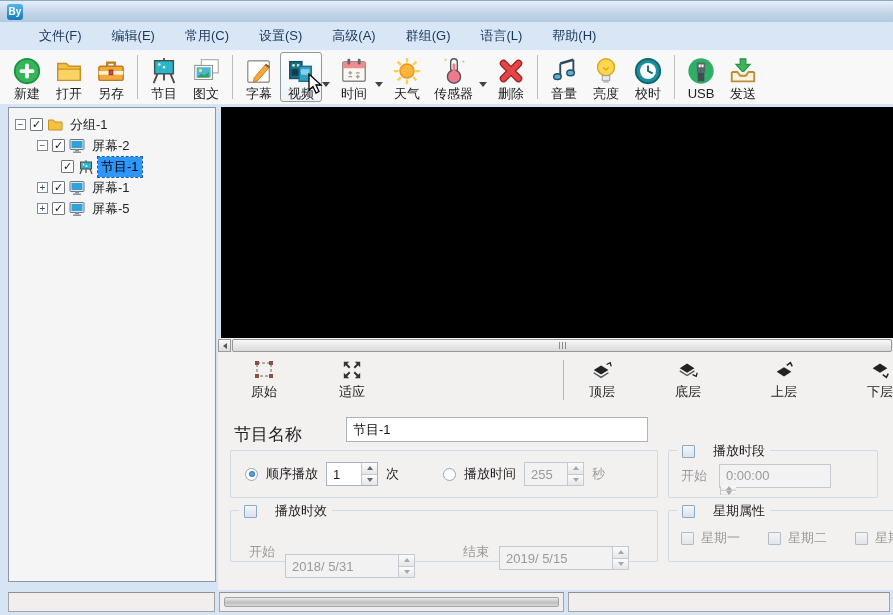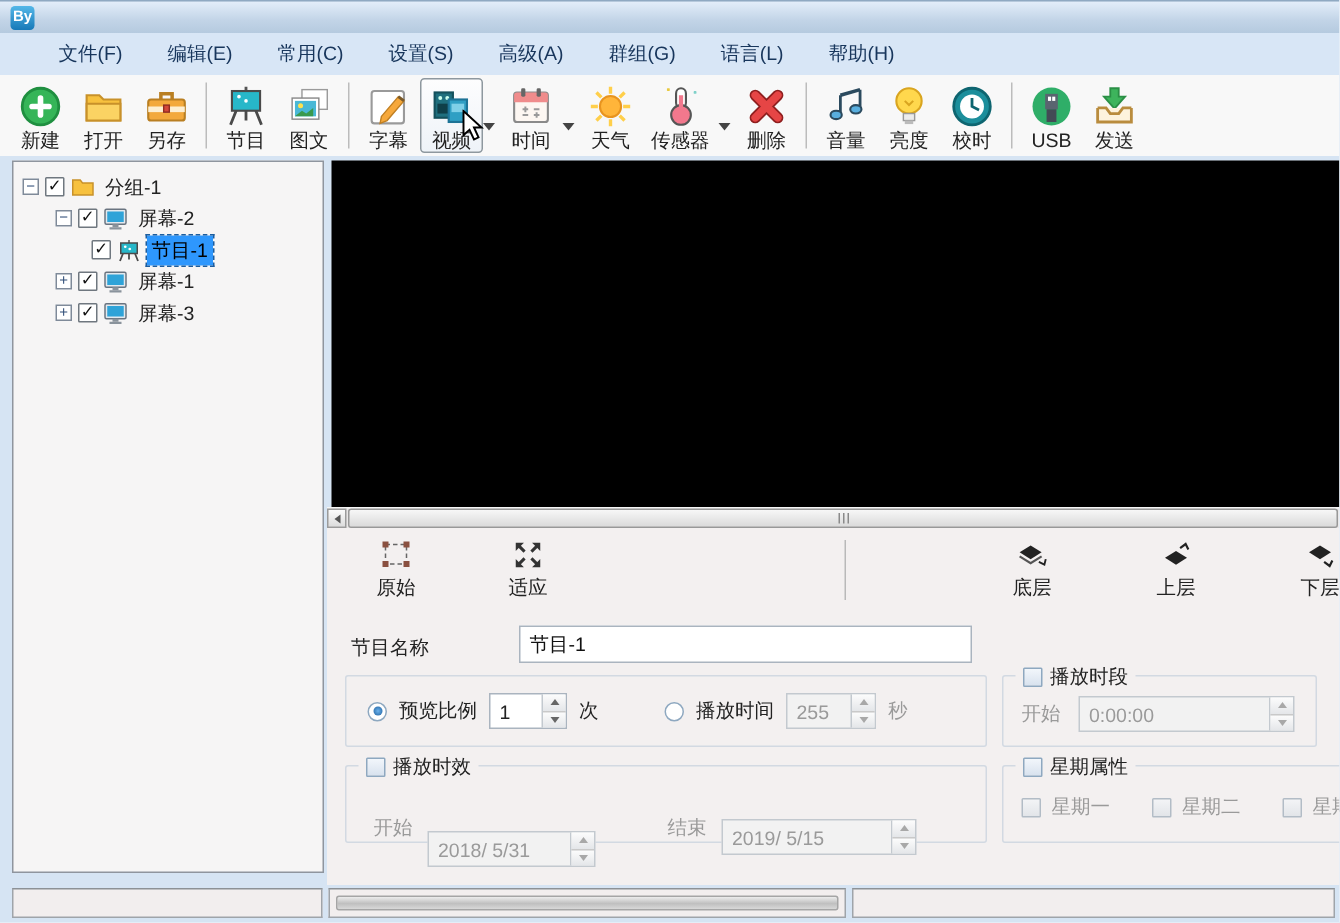--- a/index.html
+++ b/index.html
@@ -67,27 +67,27 @@
   .slider-block { position:absolute; left:172px; top:6px; width:160px; text-align:center; }
   .slider-track { position:relative; height:20px; }
   .slider-track .line { position:absolute; left:0; right:0; top:9px; height:2px; background:#a8a8a8; }
   .slider-thumb { position:absolute; left:58%; top:1px; width:11px; height:18px;
     background:linear-gradient(#fdfdfd,#d7d7d7); border:1px solid #707070;
     clip-path:polygon(0 0,100% 0,100% 68%,50% 100%,0 68%); }
   .slider-label { margin-top:3px; font-size:13px; }
 
   
   .form-area { position:absolute; left:218px; top:408px; right:0; height:182px; background:#f3f0f0; }
-  .flabel { position:absolute; font-size:13px; color:#222; }
+  .flabel { position:absolute; font-size:17px; color:#222; }
   .gray { color:#9a9a9a !important; }
   .textbox { position:absolute; background:#fff; border:1px solid #aab4bf; padding:2px 6px; font-size:13px;
     color:#111; font-family:inherit; }
   .group { position:absolute; border:1px solid #d2d9e2; border-radius:2px; background:#f3f0f0; }
   .group-title { position:absolute; top:-9px; left:8px; background:#f3f0f0; padding:0 5px;
-    display:flex; align-items:center; gap:5px; font-size:13px; }
+    display:flex; align-items:center; gap:18px; font-size:13px; }
   .fcb { width:13px; height:13px; border:1px solid #8ea8c0; border-radius:1px;
     background:linear-gradient(#f2f6fb,#d8e2ee); flex:none; }
   .fcb.disabled { border-color:#b2bcc6; background:linear-gradient(#f3f4f6,#e2e5e9); }
   .radio { width:13px; height:13px; border:1px solid #8ea8c0; border-radius:50%; background:#fff;
     display:inline-flex; align-items:center; justify-content:center; flex:none; }
   .radio .dot { width:6px; height:6px; border-radius:50%; background:radial-gradient(#6cb2ec,#1d5f9e); }
   .spin { display:inline-flex; border:1px solid #aab4bf; background:#fff; height:24px; }
   .spin.disabled { border-color:#c3c9cf; background:#f2f2f2; color:#9a9a9a; }
   .spin .spin-val { padding:3px 6px; font-size:13px; display:block; border:0; background:transparent;
     font-family:inherit; color:inherit; width:100%; }
@@ -370,21 +370,21 @@
       <span class="expander">+</span>
       <span class="cb">✓</span>
       <span class="ticon16">
         <svg viewBox="0 0 16 16" width="16" height="16">
             <rect x="1" y="1.5" width="14" height="10" rx="1" fill="#e3e9ee" stroke="#6a7480"></rect>
             <rect x="2.5" y="3" width="11" height="7" fill="#2fa3d8"></rect>
             <rect x="6" y="11.5" width="4" height="2" fill="#8a939c"></rect>
             <rect x="4" y="13.5" width="8" height="1.5" fill="#8a939c"></rect>
           </svg>
       </span>
-      <span class="tnode-label">屏幕-3</span>
+      <span class="tnode-label">屏幕-5</span>
     </div>
   </div>
 
   <div class="preview"></div>
 
   <div class="hscroll">
     <div class="hs-arrow">
         <span class="tri-left"></span>
       </div>
     <div class="hs-thumb">
@@ -415,20 +415,29 @@
             <g fill="#333">
               <path d="M2 2h6l-6 6z"></path>
               <path d="M20 2h-6l6 6z"></path>
               <path d="M2 20h6l-6-6z"></path>
               <path d="M20 20h-6l6-6z"></path>
             </g>
           </svg>
       </span><span class="clabel">适应</span>
     </div>
     <div class="vdiv"></div>
+    <div class="ctrl" style="left:354px;">
+      <span class="cicon">
+        <svg viewBox="0 0 24 18" width="22" height="18">
+            <path d="M3 9l8-5 8 5-8 5z" fill="#222"></path>
+            <path d="M3 12l8 5 8-5" fill="none" stroke="#555" stroke-width="1.6"></path>
+            <path d="M17 3l4-2 1 4" fill="none" stroke="#222" stroke-width="1.4"></path>
+          </svg>
+      </span><span class="clabel">顶层</span>
+    </div>
     <div class="ctrl" style="left:440px;">
       <span class="cicon">
         <svg viewBox="0 0 24 18" width="22" height="18">
             <path d="M3 7l8-5 8 5-8 5z" fill="#222"></path>
             <path d="M3 10l8 5 8-5" fill="none" stroke="#555" stroke-width="1.6"></path>
             <path d="M17 14l4 2 1-4" fill="none" stroke="#222" stroke-width="1.4"></path>
           </svg>
       </span><span class="clabel">底层</span>
     </div>
     <div class="ctrl" style="left:536px;">
@@ -452,21 +461,21 @@
   <div class="form-area">
 
     <span class="flabel" style="left:16px; top:15px;">节目名称</span>
     <input class="textbox" style="left: 128px; top: 9px; width: 302px; height: 25px;" value="节目-1">
 
     <div class="group" style="left:12px; top:42px; width:428px; height:48px;">
       <div class="inline-row" style="left:14px; top:11px; gap:8px;">
         <span class="radio">
             <span class="dot"></span>
           </span>
-        <span>预览比例</span>
+        <span>顺序播放</span>
         <span class="spin" style="width:52px;">
           <input class="spin-val" value="1" style="">
           <span class="arrows">
               <span>
                 <i class="tri-up"></i>
               </span>
               <span>
                 <i class="tri-down"></i>
               </span>
             </span>
@@ -490,21 +499,21 @@
       </div>
     </div>
 
     <div class="group" style="left:12px; top:102px; width:428px; height:52px;">
       <div class="group-title">
         <span class="fcb"></span>
         <span>播放时效</span>
       </div>
       <div class="inline-row" style="left:18px; top:15px; gap:10px;">
         <span class="gray">开始</span>
-        <span class="spin disabled" style="width:112px;margin-top:28px;">
+        <span class="spin disabled" style="width:130px;margin-top:28px;">
           <input class="spin-val" disabled="" value="2018/ 5/31" style="">
           <span class="arrows">
               <span>
                 <i class="tri-up"></i>
               </span>
               <span>
                 <i class="tri-down"></i>
               </span>
             </span>
         </span>
@@ -524,21 +533,21 @@
       </div>
     </div>
 
     <div class="group" style="left:450px; top:42px; width:210px; height:48px;">
       <div class="group-title">
         <span class="fcb"></span>
         <span>播放时段</span>
       </div>
       <div class="inline-row" style="left:12px; top:13px; gap:12px;">
         <span class="gray">开始</span>
-        <span class="spin disabled" style="width:144px;">
+        <span class="spin disabled" style="width:112px;flex-direction:column;">
           <input class="spin-val" disabled="" value="0:00:00" style="">
           <span class="arrows">
               <span>
                 <i class="tri-up"></i>
               </span>
               <span>
                 <i class="tri-down"></i>
               </span>
             </span>
         </span>

